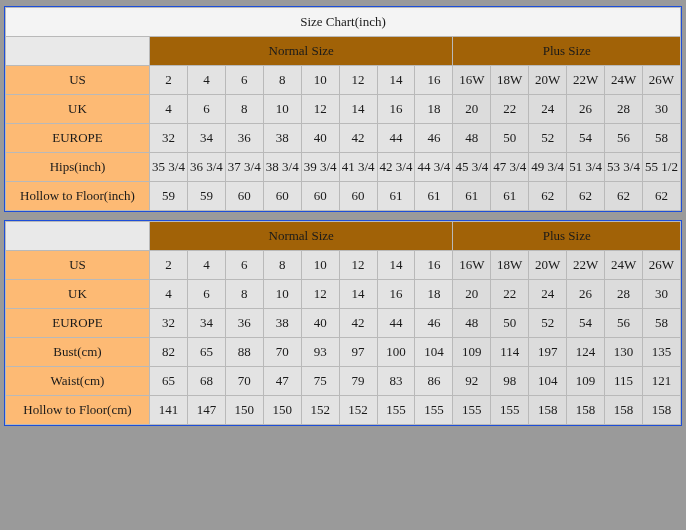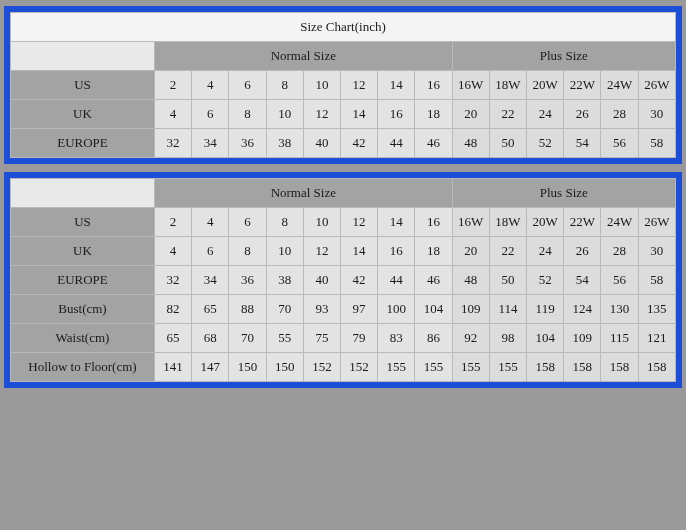--- a/index.html
+++ b/index.html
@@ -14,21 +14,21 @@
     background: #9a9a9a;
     box-sizing: border-box;
     padding: 6px 4px;
     display: flex;
     flex-direction: column;
     gap: 8px;
     overflow: hidden;
   }
   .chart-block {
     background: #ffffff;
-    border: 6px solid #1d4ed8;
+    border: 1px solid #1d4ed8;
   }
   table.size-chart {
     border-collapse: collapse;
     width: 100%;
     table-layout: fixed;
   }
   table.size-chart td {
     border: 1px solid #b9b9b9;
     text-align: center;
     vertical-align: middle;
@@ -39,29 +39,29 @@
     white-space: nowrap;
   }
   td.title-cell {
     font-size: 15px;
     height: 24px;
     background: #f4f4f4;
     border: 1px solid #b9b9b9;
   }
   td.group-cell {
     font-size: 15px;
-    background: #a3a3a3;
+    background: #a16207;
     height: 24px;
   }
   td.blank-cell {
     background: #e9e9e9;
   }
   td.row-label {
     font-size: 14px;
-    background: #a3a3a3;
+    background: #fdba74;
     text-align: center;
   }
   td.data-cell {
     background: #e3e3e3;
     font-size: 12.5px;
   }
   td.data-cell.plus {
     background: #dcdcdc;
   }
   
@@ -130,20 +130,54 @@
             <td class="data-cell">42</td>
             <td class="data-cell">44</td>
             <td class="data-cell">46</td>
             <td class="data-cell plus">48</td>
             <td class="data-cell plus">50</td>
             <td class="data-cell plus">52</td>
             <td class="data-cell plus">54</td>
             <td class="data-cell plus">56</td>
             <td class="data-cell plus">58</td>
           </tr>
+          <tr>
+            <td class="row-label">Hips(inch)</td>
+            <td class="data-cell">35 3/4</td>
+            <td class="data-cell">36 3/4</td>
+            <td class="data-cell">37 3/4</td>
+            <td class="data-cell">38 3/4</td>
+            <td class="data-cell">39 3/4</td>
+            <td class="data-cell">41 3/4</td>
+            <td class="data-cell">42 3/4</td>
+            <td class="data-cell">44 3/4</td>
+            <td class="data-cell plus">45 3/4</td>
+            <td class="data-cell plus">47 3/4</td>
+            <td class="data-cell plus">49 3/4</td>
+            <td class="data-cell plus">51 3/4</td>
+            <td class="data-cell plus">53 3/4</td>
+            <td class="data-cell plus">55 1/2</td>
+          </tr>
+          <tr>
+            <td class="row-label">Hollow to Floor(inch)</td>
+            <td class="data-cell">59</td>
+            <td class="data-cell">59</td>
+            <td class="data-cell">60</td>
+            <td class="data-cell">60</td>
+            <td class="data-cell">60</td>
+            <td class="data-cell">60</td>
+            <td class="data-cell">61</td>
+            <td class="data-cell">61</td>
+            <td class="data-cell plus">61</td>
+            <td class="data-cell plus">61</td>
+            <td class="data-cell plus">62</td>
+            <td class="data-cell plus">62</td>
+            <td class="data-cell plus">62</td>
+            <td class="data-cell plus">62</td>
+          </tr>
         </tbody>
     </table>
   </div>
   <div class="chart-block">
     <table class="size-chart">
       <colgroup>
           <col class="label-col">
           <col span="14">
         </colgroup>
       <tbody>
@@ -208,31 +242,31 @@
             <td class="data-cell">82</td>
             <td class="data-cell">65</td>
             <td class="data-cell">88</td>
             <td class="data-cell">70</td>
             <td class="data-cell">93</td>
             <td class="data-cell">97</td>
             <td class="data-cell">100</td>
             <td class="data-cell">104</td>
             <td class="data-cell plus">109</td>
             <td class="data-cell plus">114</td>
-            <td class="data-cell plus">119</td>
+            <td class="data-cell plus">197</td>
             <td class="data-cell plus">124</td>
             <td class="data-cell plus">130</td>
             <td class="data-cell plus">135</td>
           </tr>
           <tr>
             <td class="row-label">Waist(cm)</td>
             <td class="data-cell">65</td>
             <td class="data-cell">68</td>
             <td class="data-cell">70</td>
-            <td class="data-cell">55</td>
+            <td class="data-cell">47</td>
             <td class="data-cell">75</td>
             <td class="data-cell">79</td>
             <td class="data-cell">83</td>
             <td class="data-cell">86</td>
             <td class="data-cell plus">92</td>
             <td class="data-cell plus">98</td>
             <td class="data-cell plus">104</td>
             <td class="data-cell plus">109</td>
             <td class="data-cell plus">115</td>
             <td class="data-cell plus">121</td>

